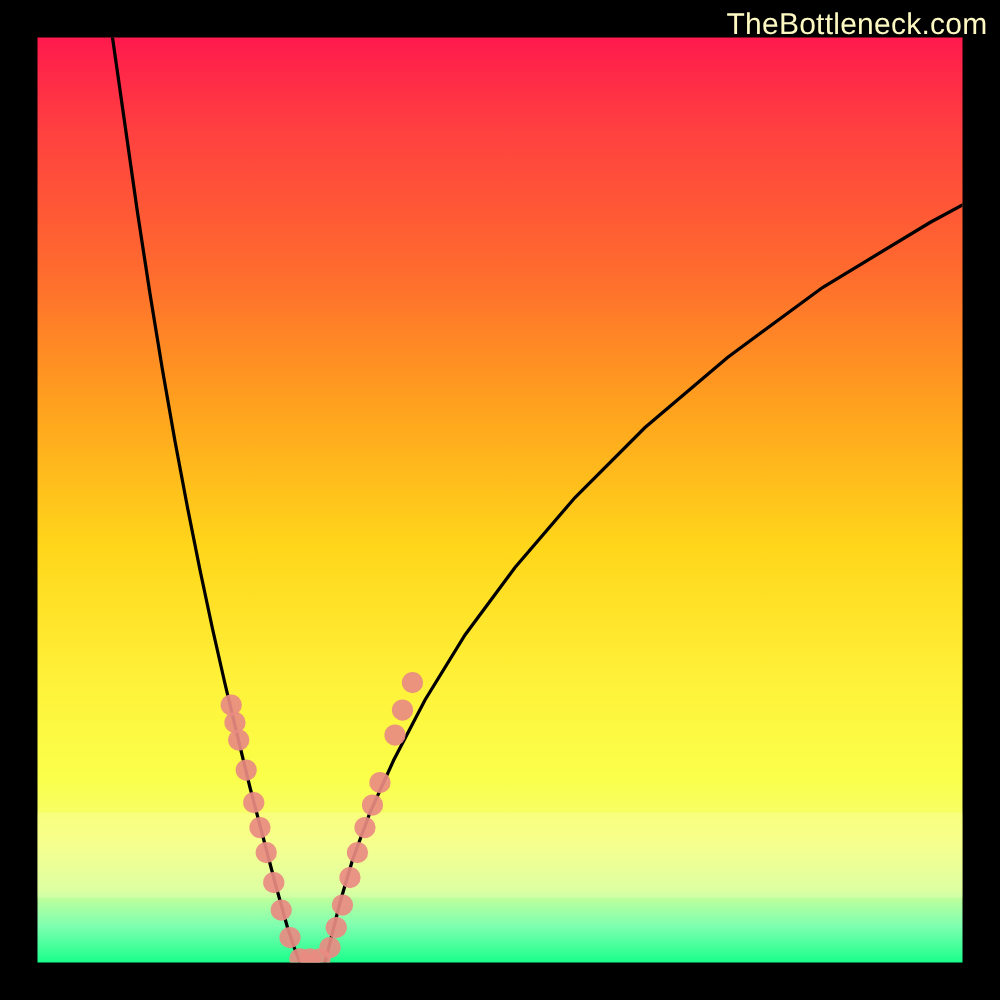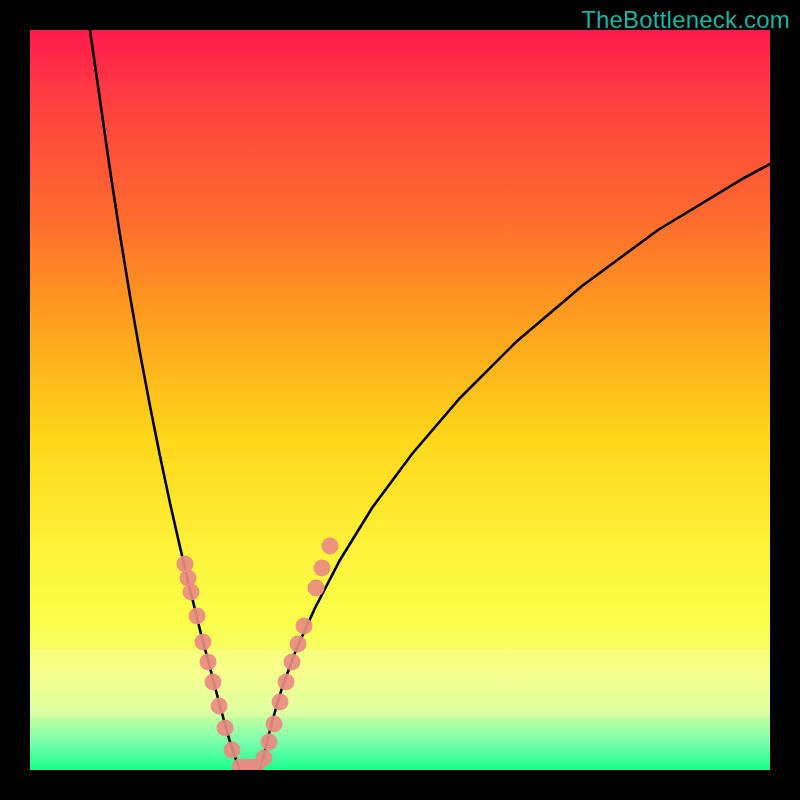--- a/index.html
+++ b/index.html
@@ -35,21 +35,21 @@
   .yellow-band {
     position: absolute;
     left: 0;
     width: 100%;
     background: rgba(255, 255, 200, 0.25);
   }
   .watermark {
     position: absolute;
     top: 6px;
     right: 10px;
-    color: #14b8a6;
+    color: #fef9c3;
     font-size: 24px;
     font-weight: 500;
     letter-spacing: 0.2px;
     user-select: none;
   }
   svg {
     position: absolute;
     left: 0;
     top: 0;
   }

